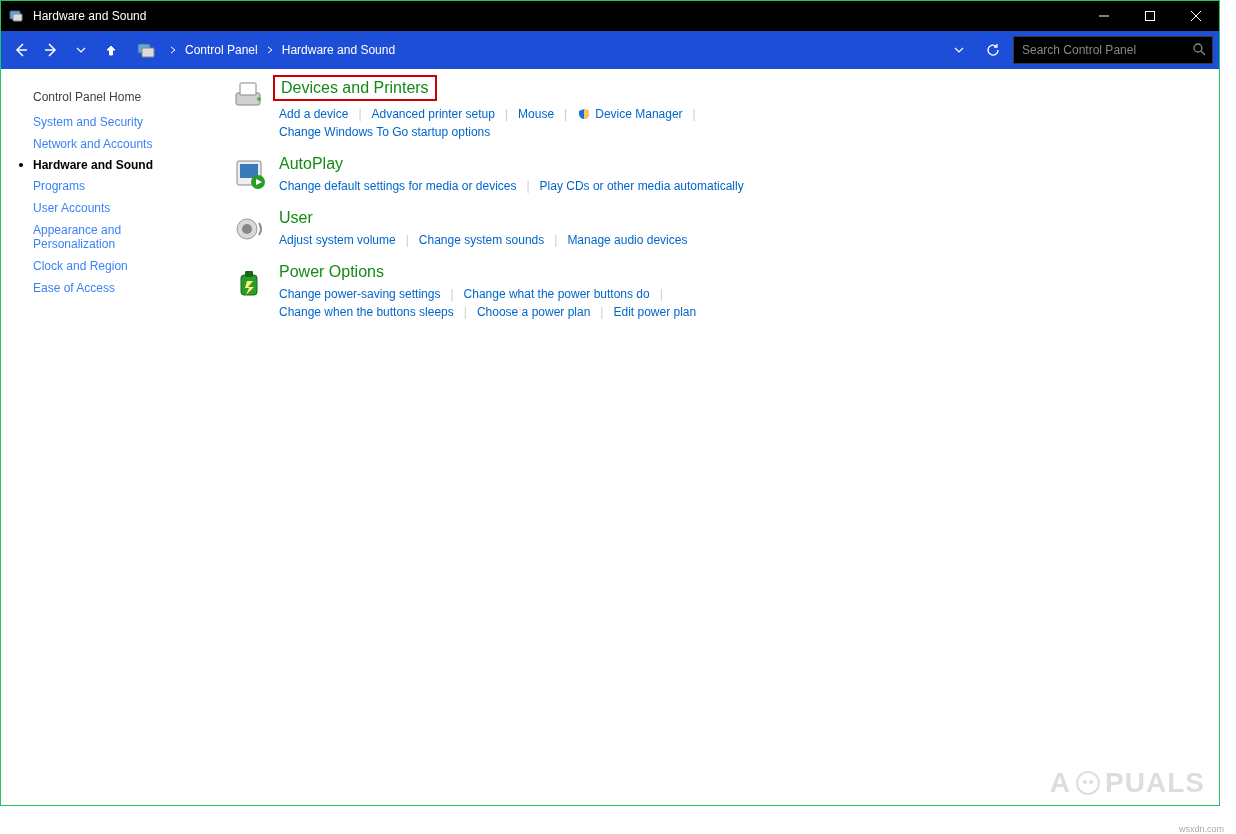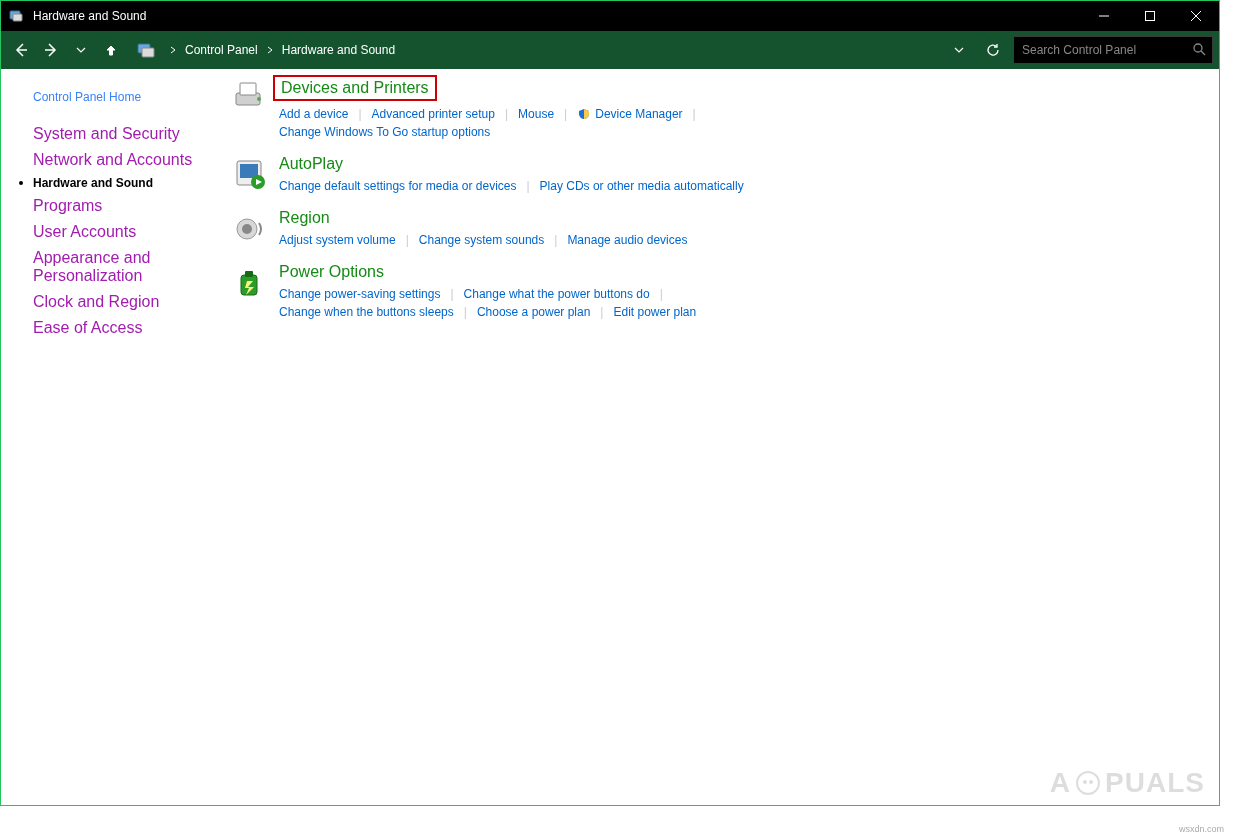--- a/index.html
+++ b/index.html
@@ -12,43 +12,43 @@
   
   .titlebar { height: 30px; background: #000; color: #fff; display: flex; align-items: center; justify-content: space-between; }
   .titlebar-left { display: flex; align-items: center; gap: 8px; padding-left: 8px; }
   .title-icon { width: 16px; height: 16px; display:flex; align-items:center; justify-content:center; }
   .title-text { font-size: 12px; color: #fff; }
   .win-controls { display: flex; height: 100%; }
   .win-btn { width: 46px; height: 100%; display: flex; align-items: center; justify-content: center; color: #fff; }
   .win-btn svg { stroke: #fff; }
 
   
-  .navbar { height: 38px; background: #14532d; display: flex; align-items: center; padding: 0 6px; gap: 2px; }
+  .navbar { height: 38px; background: #1d4ed8; display: flex; align-items: center; padding: 0 6px; gap: 2px; }
   .nav-btn { width: 28px; height: 28px; display: flex; align-items: center; justify-content: center; color:#fff; }
   .nav-btn svg { stroke: #fff; fill: none; }
   .addr-icon { width: 24px; height: 24px; margin: 0 4px 0 8px; display:flex; align-items:center; justify-content:center; }
   .breadcrumb { display: flex; align-items: center; color: #fff; font-size: 12px; flex: 1; height: 28px; }
   .bc-item { padding: 0 4px; cursor: default; }
   .bc-sep { padding: 0 4px; color: #fff; display:flex; align-items:center; }
   .addr-right { display: flex; align-items: center; gap: 6px; }
   .addr-chev, .addr-refresh { width: 28px; height: 28px; display:flex; align-items:center; justify-content:center; }
   .search-wrap { display:flex; align-items:center; width: 200px; height: 28px; border: 1px solid #3a3a3a; background:#000; padding: 0 6px; }
   .search-input { flex:1; background: transparent; border: none; outline: none; color: #999; font-size: 12px; }
   .search-input::placeholder { color: #888; }
   .search-ico { color:#888; }
 
   
   .content { position: absolute; top: 68px; left: 0; right: 0; bottom: 0; background: #fff; display: flex; }
   .sidebar { width: 210px; padding: 18px 10px 10px 24px; }
   .sidebar a { display:block; color: #0066cc; font-size: 12px; text-decoration: none; padding: 3px 0 3px 8px; cursor: default; }
-  .sidebar a.home { color: #3b82f6; margin-bottom: 14px; }
+  .sidebar a.home { color: #404040; margin-bottom: 4px; }
   .sidebar a.active { color: #000; font-weight: 600; position: relative; }
   .sidebar a.active::before { content:''; position:absolute; left:-6px; top:50%; width:4px; height:4px; background:#000; border-radius:50%; transform: translateY(-50%); }
   .sidebar a:not(.home):not(.active) { color:#0066cc; }
-  .side-item { color:#a21caf; padding:4px 0 4px 8px; font-size:16px; cursor:default; }
+  .side-item { color:#3b82f6; padding:4px 0 4px 8px; font-size:12px; cursor:default; }
 
   
   .main { flex:1; padding: 6px 20px; }
   .category { display:flex; align-items:flex-start; margin-bottom: 14px; }
   .cat-icon { width: 40px; height: 40px; margin-right: 8px; flex-shrink:0; display:flex; align-items:center; justify-content:center; }
   .cat-body { flex:1; }
   .cat-title { color: #158a15; font-size: 16px; margin: 0 0 4px 0; cursor: default; display:inline-block; }
   .cat-title.highlight { border: 2px solid #c00; padding: 2px 6px; margin-left:-6px; }
   .tasks { display:flex; flex-wrap:wrap; align-items:center; max-width: 820px; }
   .task { color:#0066cc; font-size:12px; padding: 2px 0; cursor:default; white-space:nowrap; display:inline-flex; align-items:center; gap:4px; }
@@ -233,21 +233,21 @@
 
       <div class="category">
         <div class="cat-icon">
           <svg width="36" height="36" viewBox="0 0 36 36">
               <ellipse cx="14" cy="18" rx="10" ry="10" fill="#d8d8d8" stroke="#999"></ellipse>
               <ellipse cx="14" cy="18" rx="5" ry="5" fill="#888"></ellipse>
               <path d="M26 12 Q30 18 26 24" stroke="#888" stroke-width="2" fill="none"></path>
             </svg>
         </div>
         <div class="cat-body">
-          <span class="cat-title">Region</span>
+          <span class="cat-title">User</span>
           <div class="tasks">
             <span class="task">Adjust system volume</span>
             <span class="task-sep">|</span>
             <span class="task">Change system sounds</span>
             <span class="task-sep">|</span>
             <span class="task">Manage audio devices</span>
           </div>
         </div>
       </div>
 

